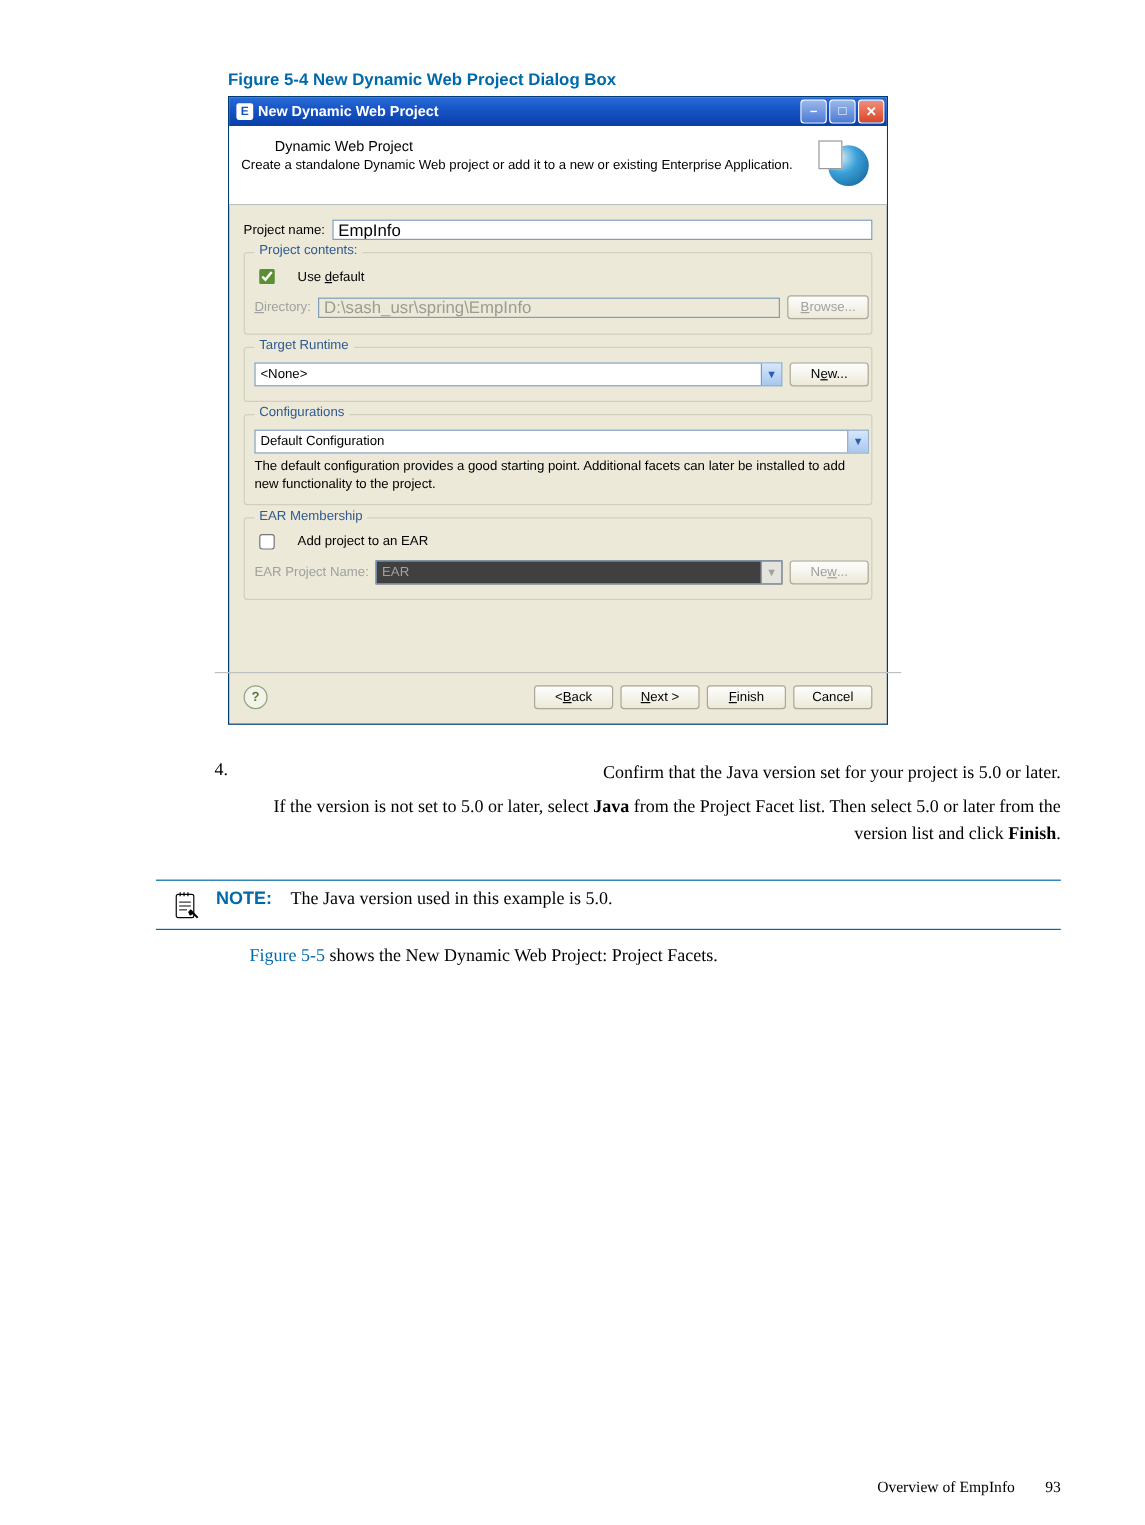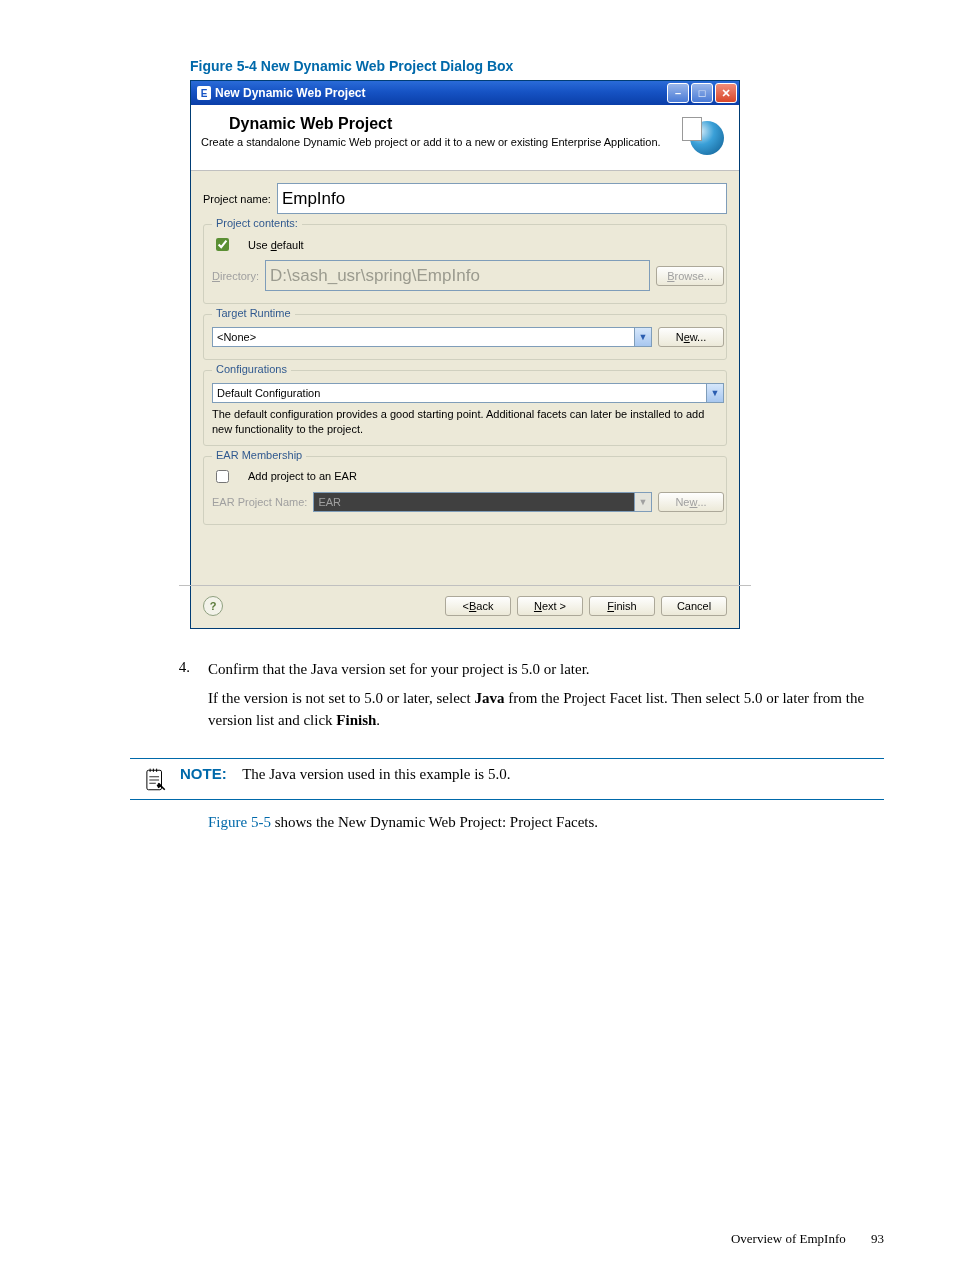--- a/index.html
+++ b/index.html
@@ -63,21 +63,21 @@
   .win-btn.max { background: linear-gradient(#9bb7ea,#4a7bd6); color:#fff;}
   .win-btn.close { background: linear-gradient(#f08d7a,#d9472a); color:#fff;}
   .banner {
     background: #fff;
     padding: 10px 10px 10px 10px;
     display: flex;
     align-items: flex-start;
     border-bottom: 1px solid #c0c0c0;
   }
   .banner .btxt { flex: 1; }
-  .banner .btitle { font-weight: bold; font-size: 16px; margin-bottom: 2px; padding-left: 28px;}
+  .banner .btitle { font-weight: normal; font-size: 12px; margin-bottom: 2px; padding-left: 28px;}
   .banner .bdesc { font-size: 11px; color:#000; line-height:1.3; }
   .banner .bicon {
     width: 45px; height: 45px;
     display: flex; align-items: center; justify-content: center;
   }
   .banner .bicon .globe {
     width: 34px; height: 34px; border-radius: 50%;
     background: radial-gradient(circle at 32% 30%, #cfe9f7 0%, #3aa0d8 40%, #0d5a8e 100%);
     position: relative;
   }
@@ -85,26 +85,26 @@
     position: absolute; left:-8px; top:-4px; width:18px; height:22px;
     background:#fff; border:1px solid #999;
   }
   .body-area {
     padding: 8px 12px 4px 12px;
   }
   .row { display: flex; align-items: center; margin: 4px 0; }
   .row label { margin-right: 6px; }
   .tinput {
     flex: 1;
-    height: 31px;
+    height: 17px;
     border: 1px solid #7f9db9;
     background: #fff;
     padding: 1px 4px;
     font-family: Tahoma, Arial, sans-serif;
-    font-size: 17px;
+    font-size: 14px;
     box-sizing: border-box;
   }
   .tinput.disabled { color:#9b9b8f; background:#ece9d8; }
   .group {
     border: 1px solid #d0d0bf;
     border-radius: 3px;
     margin: 10px 0 6px 0;
     padding: 8px 2px 8px 8px;
     position: relative;
   }
@@ -162,21 +162,21 @@
     display:flex; align-items:center; justify-content:center;
     font-size:11px; font-weight:bold; background:#f3f3ea;
   }
   .button-row .btns { margin-left:auto; display:flex; gap:6px;}
   .mn { text-decoration: underline; }
 
   
   .step-block { margin: 30px 0 0 0; display:flex; align-items:flex-start;}
   .step-num { width: 60px; text-align:right; padding-right:18px; font-size:15px;}
   .step-body { flex:1; font-size:15px; line-height:1.45;}
-  .step-body p { margin: 0 0 8px 0;}
+  .step-body p { margin: 0 0 8px 0; text-align: right;}
 
   .note-block {
     margin: 18px 0 0 0;
     border-top:1px solid #0069aa;
     border-bottom:1px solid #0069aa;
     padding:6px 0;
     display:flex; align-items:flex-start;
   }
   .note-icon {
     width:50px; display:flex; align-items:flex-start; justify-content:center;

